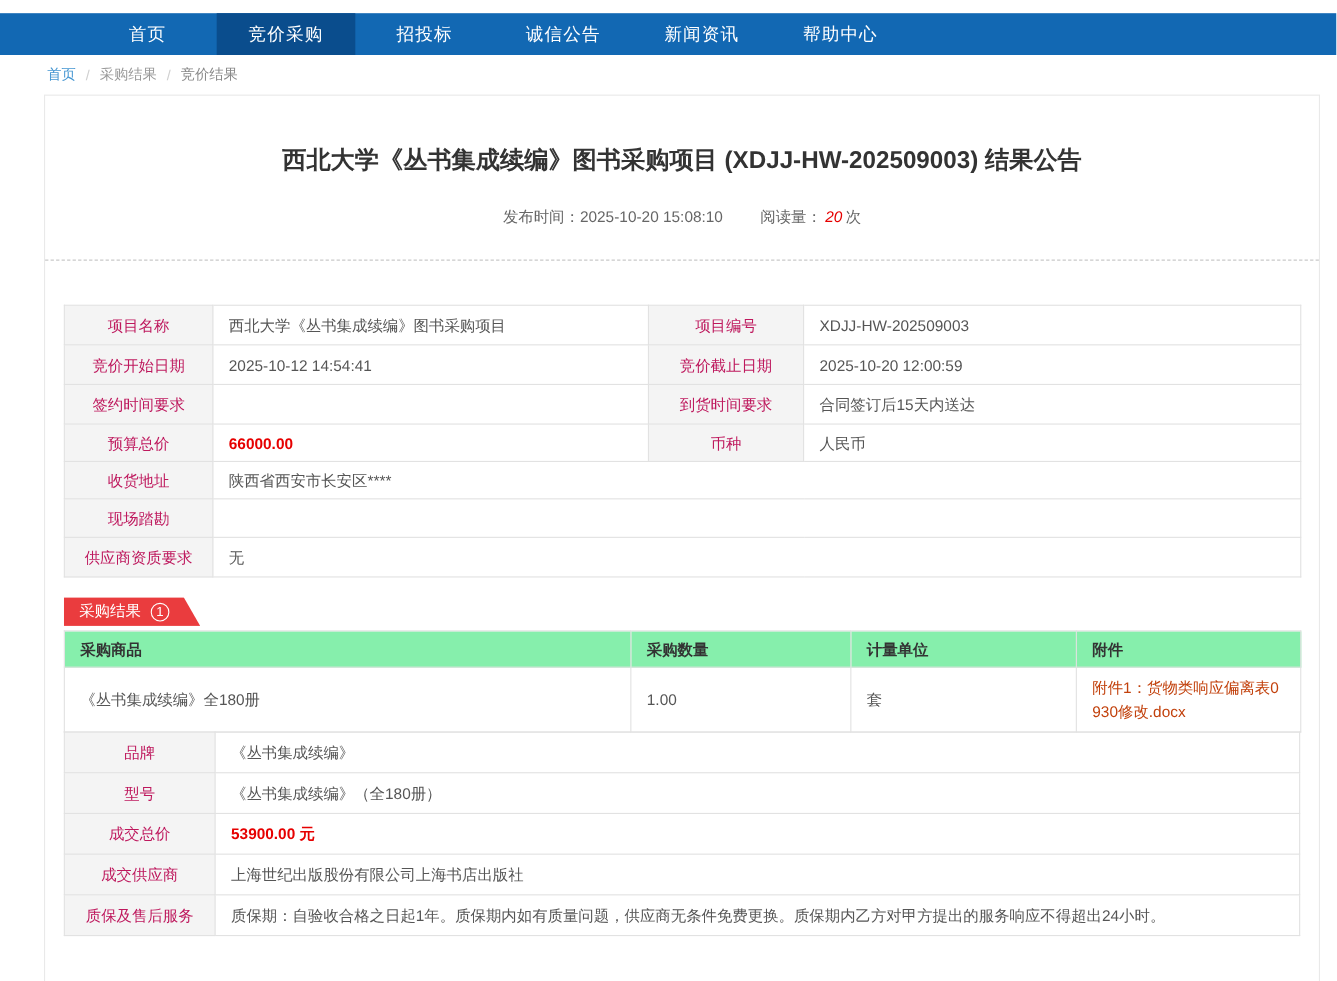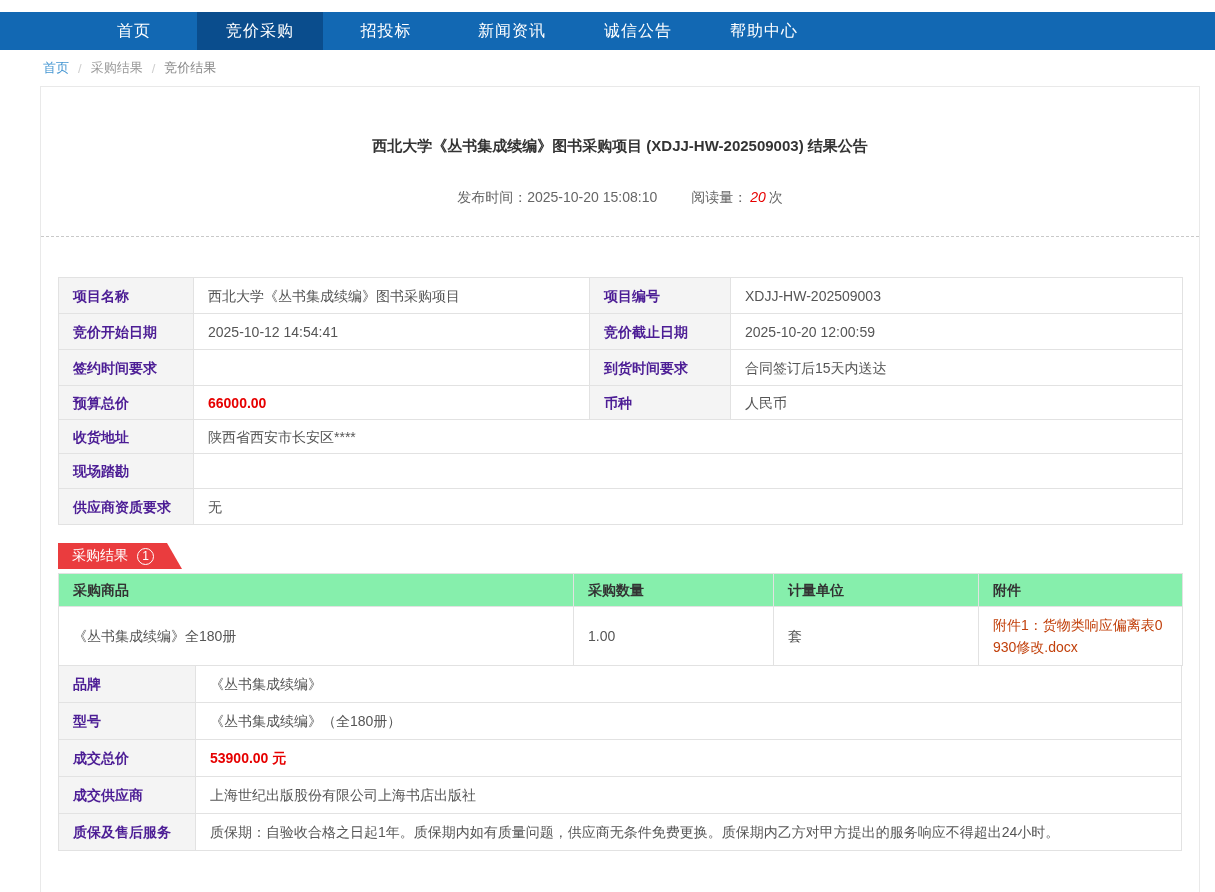--- a/index.html
+++ b/index.html
@@ -49,21 +49,21 @@
   .card {
     width: 1160px;
     margin-left: 40px;
     border: 1px solid #e9e9e9;
     background: #fff;
     height: 830px;
   }
   .article-title {
     margin-top: 44px;
     text-align: center;
-    font-size: 15px;
+    font-size: 22px;
     font-weight: bold;
     color: #333;
     line-height: 30px;
   }
   .article-meta {
     margin-top: 28px;
     text-align: center;
     font-size: 14px;
     color: #666;
   }
@@ -87,22 +87,23 @@
   td, th {
     border: 1px solid #e2e2e2;
     padding: 6px 14px;
     line-height: 20px;
     text-align: left;
     vertical-align: middle;
     word-break: break-all;
   }
   .lbl {
     background: #f4f4f4;
-    font-weight: bold;
-    color: #4c1d95;
+    font-weight: normal;
+    color: #be185d;
+    text-align: center;
   }
   .col-l1 { width: 135px; }
   .col-v1 { width: 396px; }
   .col-l2 { width: 141px; }
   .col-v2 { width: 452px; }
   .red-strong { color: #e60000; font-weight: bold; }
 
   
   .result-badge {
     margin: 18px 0 0 17px;
@@ -147,22 +148,22 @@
 </style>
 </head>
 <body>
 
 <div class="top-strip"></div>
 
 <nav class="nav">
   <div class="nav-item">首页</div>
   <div class="nav-item active">竞价采购</div>
   <div class="nav-item">招投标</div>
+  <div class="nav-item">诚信公告</div>
   <div class="nav-item">新闻资讯</div>
-  <div class="nav-item">诚信公告</div>
   <div class="nav-item">帮助中心</div>
 </nav>
 
 <div class="breadcrumb">
   <span class="bc-home">首页</span>
   <span class="bc-sep">/</span>
   <span class="bc-link">采购结果</span>
   <span class="bc-sep">/</span>
   <span class="bc-current">竞价结果</span>
 </div>

